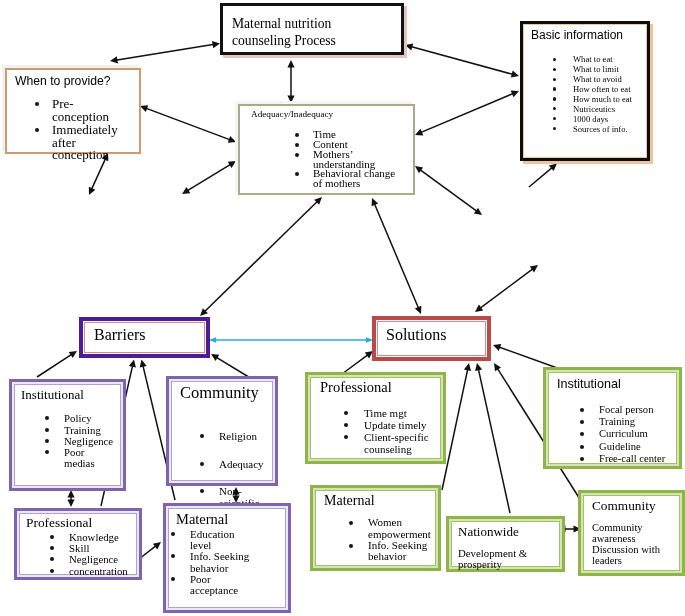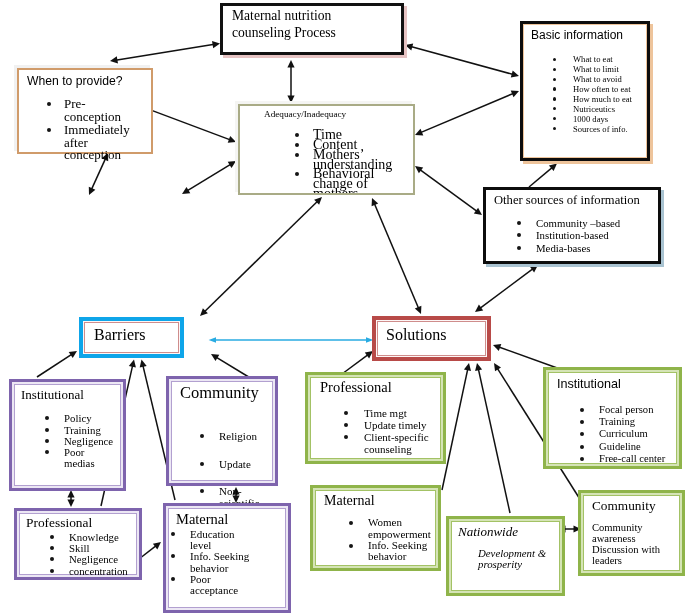--- a/index.html
+++ b/index.html
@@ -12,60 +12,60 @@
   .hd{margin:0;font-weight:normal;line-height:1.1;}
   ul.bul{margin:0;padding:0;list-style:none;}
   ul.bul li{position:relative;line-height:1.12;}
   ul.bul li:before{content:"";position:absolute;width:4px;height:4px;border-radius:50%;
       background:#151515;top:0.38em;}
   svg#links{position:absolute;left:0;top:0;width:685px;height:616px;pointer-events:none;}
 
   
   #b-process{left:220px;top:3px;width:184px;height:52px;border:3px solid #111;}
   #b-process{box-shadow:3px 3px 0 0 #e6c3c3;}
-  #b-process .hd{font-size:13.6px;padding:2px 0 0 9px;line-height:16.6px;width:120px;}
-
-  #b-when{left:17px;top:68px;width:136px;height:86px;border:2px solid #d09b6a;}
+  #b-process .hd{font-size:13.6px;padding:2px 0 0 9px;line-height:16.6px;width:120px;margin-top:8px;}
+
+  #b-when{left:5px;top:68px;width:136px;height:86px;border:2px solid #d09b6a;}
   #b-when{box-shadow:-3px -3px 0 0 #f1f1f1;}
   #b-when .hd{font-family:"Liberation Sans",sans-serif;font-size:12.2px;padding:5px 0 0 8px;}
   #b-when ul.bul{font-size:13px;padding:10px 0 0 45px;width:76px;}
   #b-when ul.bul li{line-height:12.7px;}
   #b-when ul.bul li:before{left:-17px;top:4px;}
 
   #b-where{left:32px;top:193px;width:185px;height:82px;border:1px solid #aec7d6;
       box-shadow:inset 0 0 0 3px #fff, inset 0 0 0 4px #aec7d6;}
   #b-where .hd{font-family:"Liberation Sans",sans-serif;font-size:12.2px;padding:6px 0 0 10px;}
   #b-where ul.bul{font-size:11.8px;padding:10px 0 0 53px;}
   #b-where ul.bul li{line-height:14px;}
   #b-where ul.bul li:before{left:-20px;top:5px;}
 
   #b-adequacy{left:238px;top:104px;width:177px;height:91px;border:2px solid #a9ab86;overflow:hidden;}
   #b-adequacy{box-shadow:-3px -3px 0 0 #f5f5f3;}
-  #b-adequacy .hd{font-size:9.2px;padding:3px 0 0 24px;position:relative;}
-  #b-adequacy ul.bul{font-size:14px;padding:11px 0 0 73px;position:relative;width:88px;}
+  #b-adequacy .hd{font-size:9.2px;padding:3px 0 0 11px;position:relative;}
+  #b-adequacy ul.bul{font-size:11px;padding:11px 0 0 73px;position:relative;width:88px;}
   #b-adequacy ul.bul li{line-height:9.8px;}
   #b-adequacy ul.bul li:before{left:-18px;top:3px;}
 
   #b-basic{left:520px;top:21px;width:130px;height:140px;border:3px solid #0d0d0d;}
   #b-basic{box-shadow:3px 3px 0 0 #eec49b;}
   #b-basic:before{content:"";position:absolute;left:0;top:0;right:0;bottom:0;
       border:1px solid #eec49b;}
   #b-basic .hd{font-family:"Liberation Sans",sans-serif;font-size:12px;padding:5px 0 0 8px;position:relative;}
   #b-basic ul.bul{font-size:8.6px;padding:13px 0 0 50px;position:relative;}
   #b-basic ul.bul li{line-height:9.9px;}
   #b-basic ul.bul li:before{left:-20px;top:2.5px;width:3.2px;height:3.2px;}
 
   #b-other{left:483px;top:187px;width:178px;height:77px;border:3px solid #0d0d0d;}
   #b-other{box-shadow:3px 3px 0 0 #a9c3d1;}
   #b-other .hd{font-size:12.6px;padding:4px 0 0 8px;}
   #b-other ul.bul{font-size:10.8px;padding:9px 0 0 50px;}
   #b-other ul.bul li{line-height:12.6px;}
   #b-other ul.bul li:before{left:-19px;top:4px;}
 
-  #b-barriers{left:79px;top:317px;width:105px;height:41px;border:4px solid #0ea5e9;
+  #b-barriers{left:79px;top:317px;width:131px;height:41px;border:4px solid #4c1d95;
       box-shadow:inset 0 0 0 1px #fdf6f6, inset 0 0 0 2px #cf8d8c;}
   #b-barriers .hd{font-size:16px;padding:5px 0 0 11px;position:relative;}
 
   #b-solutions{left:372px;top:316px;width:119px;height:45px;border:4px solid #b84a48;
       box-shadow:inset 0 0 0 1px #fdf6f6, inset 0 0 0 2px #cf8d8c;}
   #b-solutions .hd{font-size:16px;padding:6px 0 0 10px;position:relative;}
 
   .purple{border:3px solid #7e64ad;box-shadow:inset 0 0 0 2px #ece7f4, inset 0 0 0 3px #b2a0d0;}
   .green{border:3px solid #8fb44a;box-shadow:inset 0 0 0 2px #d5e4b6, inset 0 0 0 3px #a3c265;}
   .purple .hd, .green .hd, .purple ul, .green ul, .purple .txt, .green .txt{position:relative;}
@@ -105,23 +105,23 @@
   #b-inst-g ul.bul{font-size:10.6px;padding:12px 0 0 53px;}
   #b-inst-g ul.bul li{line-height:12.3px;}
   #b-inst-g ul.bul li:before{left:-19px;top:4px;}
 
   #b-mat-g{left:310px;top:485px;width:131px;height:86px;}
   #b-mat-g .hd{font-size:14px;padding:5px 0 0 11px;}
   #b-mat-g ul.bul{font-size:11px;padding:9px 0 0 55px;width:60px;}
   #b-mat-g ul.bul li{line-height:11.2px;}
   #b-mat-g ul.bul li:before{left:-19px;top:4px;}
 
-  #b-nation{left:446px;top:516px;width:119px;height:80px;font-style:italic;}
+  #b-nation{left:446px;top:516px;width:119px;height:56px;}
   #b-nation .hd{font-size:13px;padding:6px 0 0 9px;}
-  #b-nation .txt{font-size:10.8px;padding:9px 0 0 9px;line-height:11px;width:72px;margin-left:20px;}
+  #b-nation .txt{font-size:10.8px;padding:9px 0 0 9px;line-height:11px;width:72px;}
 
   #b-comm-g{left:578px;top:490px;width:107px;height:86px;}
   #b-comm-g .hd{font-size:13.3px;padding:6px 0 0 11px;}
   #b-comm-g .txt{font-size:10.6px;padding:8px 0 0 11px;line-height:11px;width:73px;}
 </style>
 </head>
 <body>
 
 <div id="canvas">
 
@@ -277,28 +277,20 @@
       <li>What to limit</li>
       <li>What to avoid</li>
       <li>How often to eat</li>
       <li>How much to eat</li>
       <li>Nutriceutics</li>
       <li>1000 days</li>
       <li>Sources of info.</li>
     </ul>
   </div>
 
-  <div class="box" id="b-other">
-    <div class="hd">Other sources of information</div>
-    <ul class="bul">
-      <li>Community –based</li>
-      <li>Institution-based</li>
-      <li>Media-bases</li>
-    </ul>
-  </div>
 
   <div class="box" id="b-barriers">
     <div class="hd">Barriers</div>
   </div>
 
   <div class="box" id="b-solutions">
     <div class="hd">Solutions</div>
   </div>
 
   <div class="box purple" id="b-inst-p">
@@ -308,21 +300,21 @@
       <li>Training</li>
       <li>Negligence</li>
       <li>Poor medias</li>
     </ul>
   </div>
 
   <div class="box purple" id="b-comm-p">
     <div class="hd">Community</div>
     <ul class="bul">
       <li>Religion</li>
-      <li>Update</li>
+      <li>Adequacy</li>
       <li>Non-scientific info.</li>
     </ul>
   </div>
 
   <div class="box purple" id="b-prof-p">
     <div class="hd">Professional</div>
     <ul class="bul">
       <li>Knowledge</li>
       <li>Skill</li>
       <li>Negligence</li>

